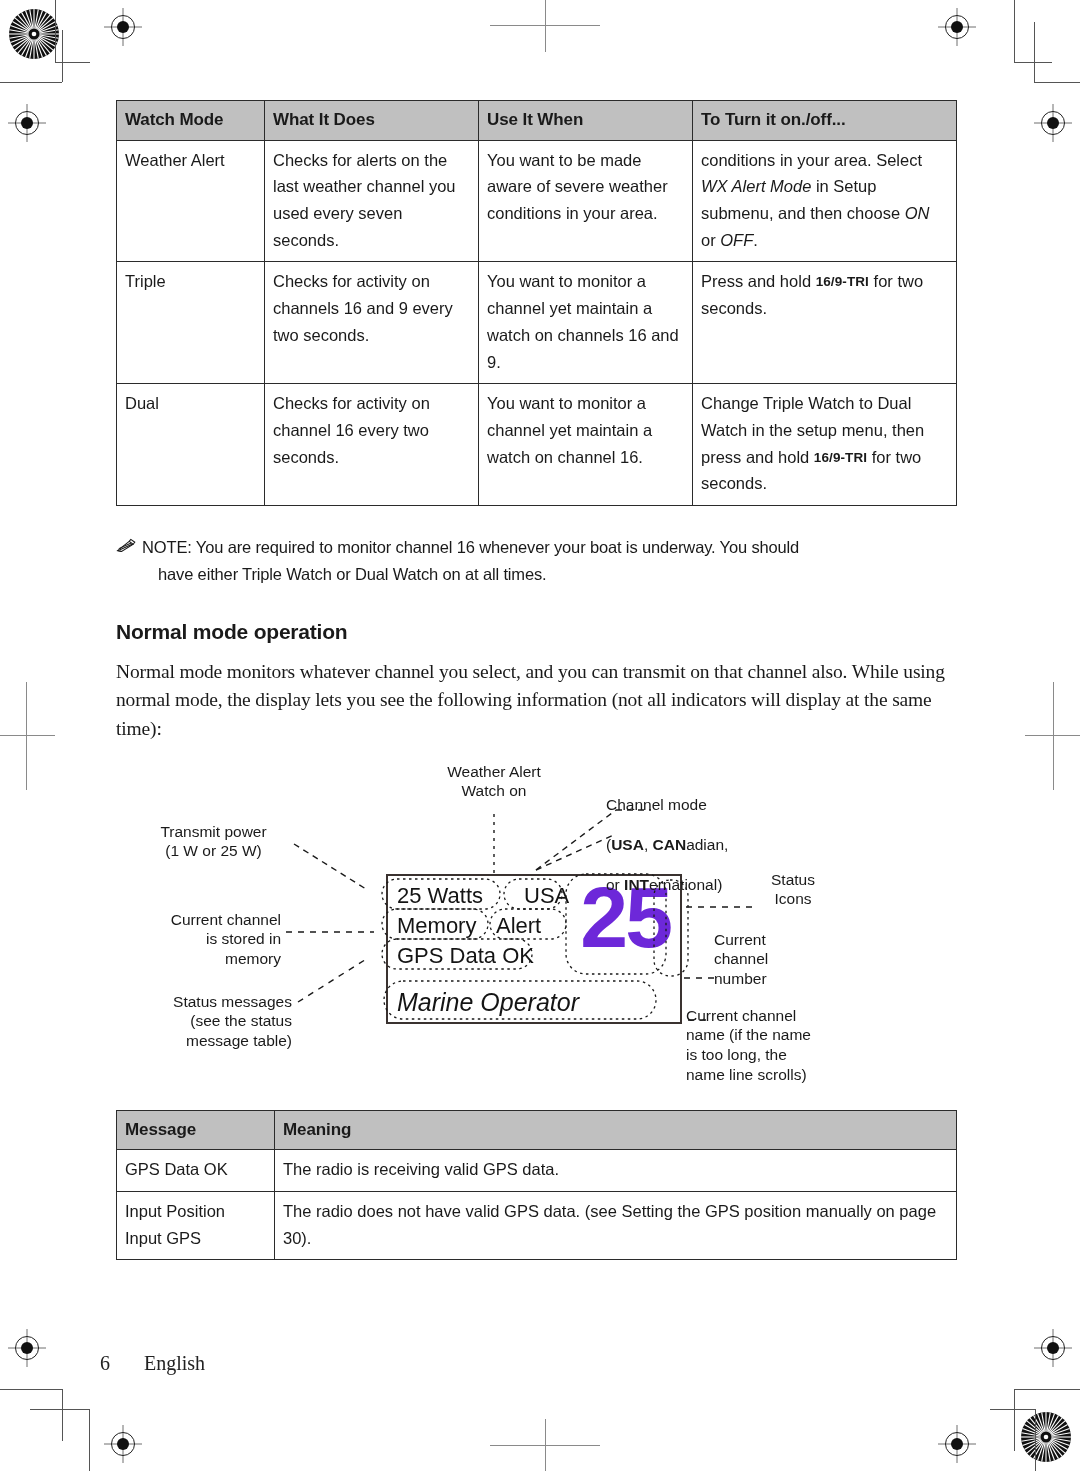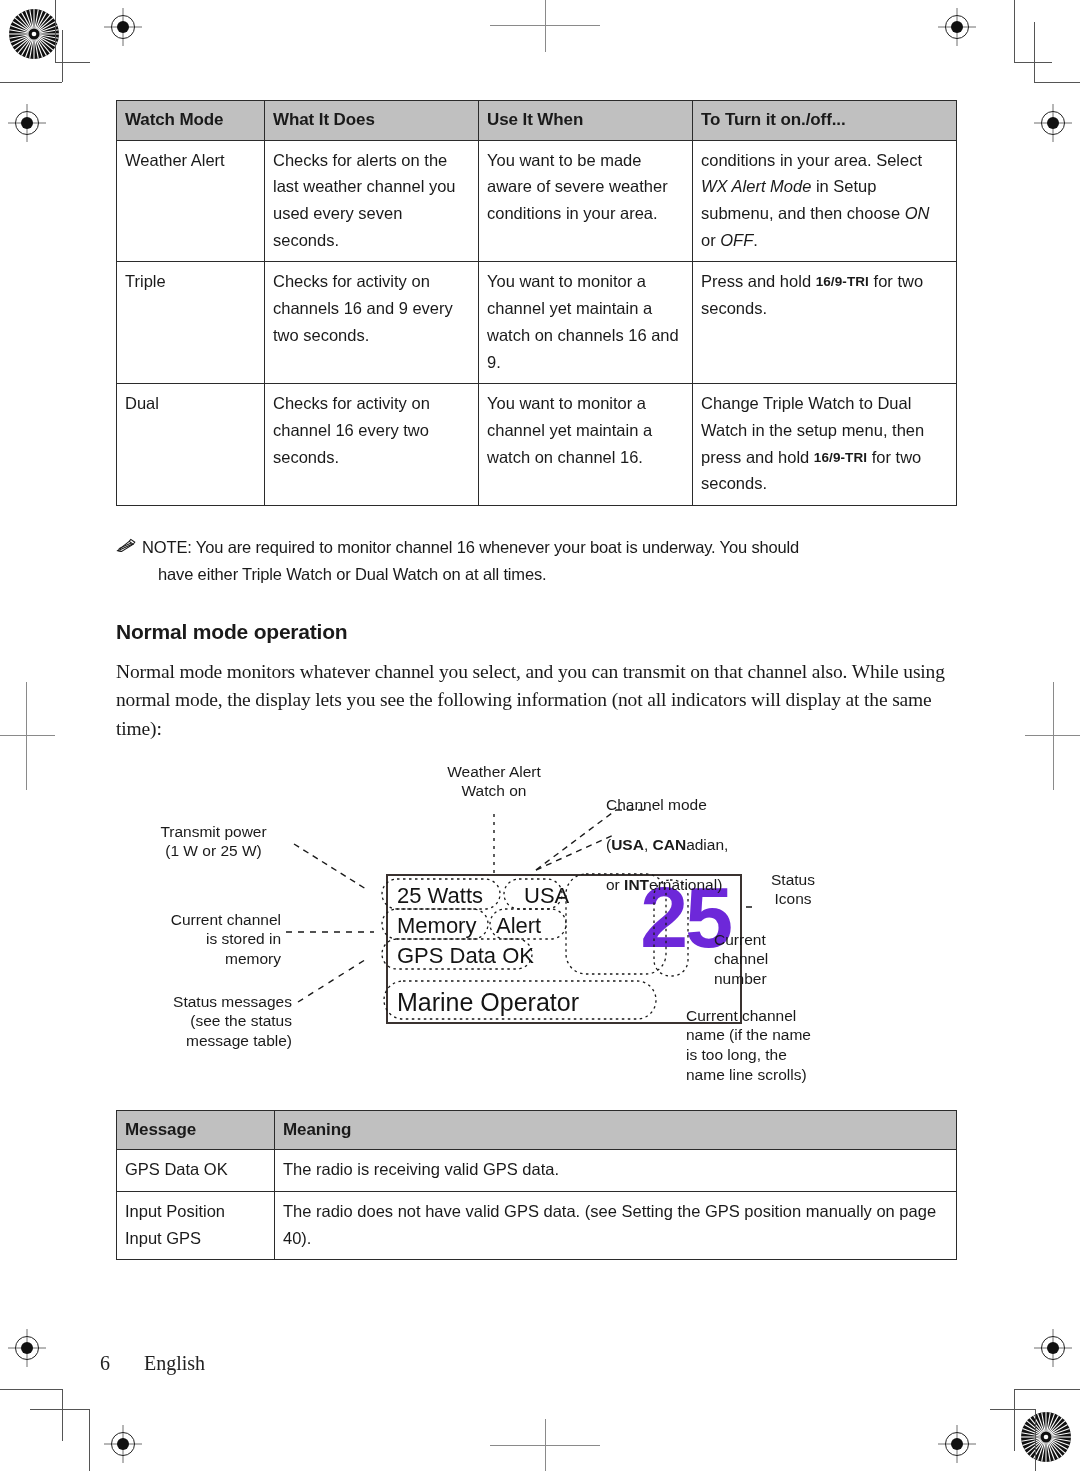--- a/index.html
+++ b/index.html
@@ -110,21 +110,21 @@
     line-height:1.28;
   }
   .dlabel { position:absolute; white-space:pre-line; }
   .dlabel.r { text-align:right; }
   .dlabel.c { text-align:center; }
   .dlabel.l { text-align:left; }
 
   .lcd {
     position:absolute;
     left:270px; top:112px;
-    width:356px; height:150px;
+    width:296px; height:150px;
     border:2px solid #3a3230;
     background:#fff;
   }
   .lcdtxt {
     position:absolute;
     font-family:"Liberation Sans", sans-serif;
     font-weight:400;
     color:#141414;
     white-space:nowrap;
   }
@@ -430,21 +430,21 @@
       </g>
     </svg>
 
     <div class="lcd">
       <div class="lcdtxt" style="left:9px;top:6px;font-size:22px;">25 Watts</div>
       <div class="lcdtxt" style="left:136px;top:6px;font-size:22px;">USA</div>
       <div class="lcdtxt" style="left:9px;top:36px;font-size:22px;">Memory</div>
       <div class="lcdtxt" style="left:108px;top:36px;font-size:22px;">Alert</div>
       <div class="lcdtxt" style="left:9px;top:66px;font-size:22px;">GPS Data OK</div>
       <div class="big25">25</div>
-      <div class="lcdtxt" style="left:9px;top:110px;font-size:25px;">Marine Operator</div>
+      <div class="lcdtxt" style="left:9px;top:110px;font-size:25px;font-style:italic;">Marine Operator</div>
 
       <svg style="position:absolute;left:-10px;top:-10px;width:316px;height:170px;" viewBox="0 0 316 170">
         <g fill="none" stroke="#1a1a1a" stroke-width="1.3" stroke-dasharray="2.5,3.5">
           <rect x="4" y="13" width="118" height="30" rx="15"></rect>
           <rect x="126" y="13" width="58" height="30" rx="15"></rect>
           <rect x="4" y="43" width="106" height="30" rx="15"></rect>
           <rect x="112" y="43" width="76" height="30" rx="15"></rect>
           <rect x="4" y="73" width="150" height="30" rx="15"></rect>
           <rect x="188" y="8" width="100" height="100" rx="20"></rect>
           <rect x="276" y="14" width="34" height="96" rx="16"></rect>
@@ -490,21 +490,21 @@
       </tr>
     </thead>
     <tbody>
       <tr>
         <td>GPS Data OK</td>
         <td>The radio is receiving valid GPS data.</td>
       </tr>
       <tr>
         <td style="white-space:pre-line;">Input Position
 Input GPS</td>
-        <td>The radio does not have valid GPS data. (see Setting the GPS position manually on page 40).</td>
+        <td>The radio does not have valid GPS data. (see Setting the GPS position manually on page 30).</td>
       </tr>
     </tbody>
   </table>
 
 </div>
 
 <div class="footer">
   <span class="pg">6</span><span>English</span>
 </div>
 

